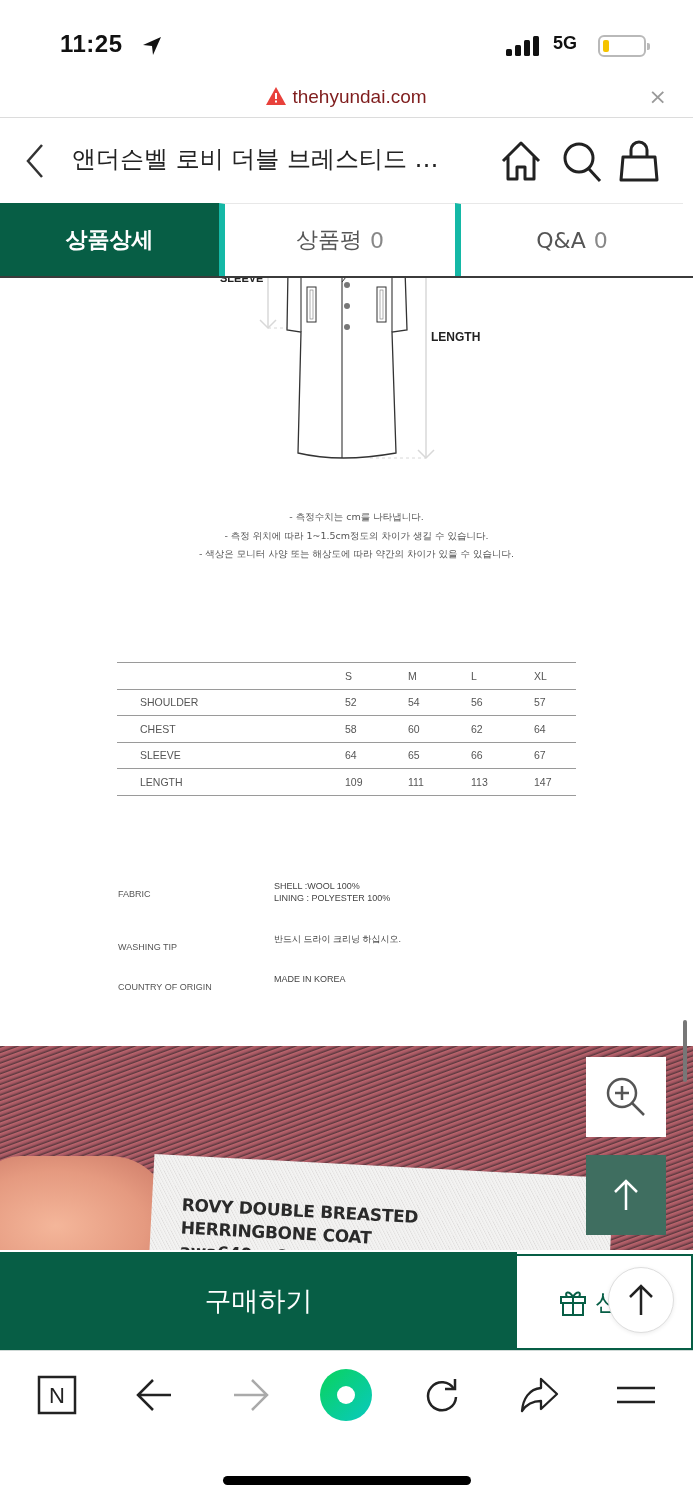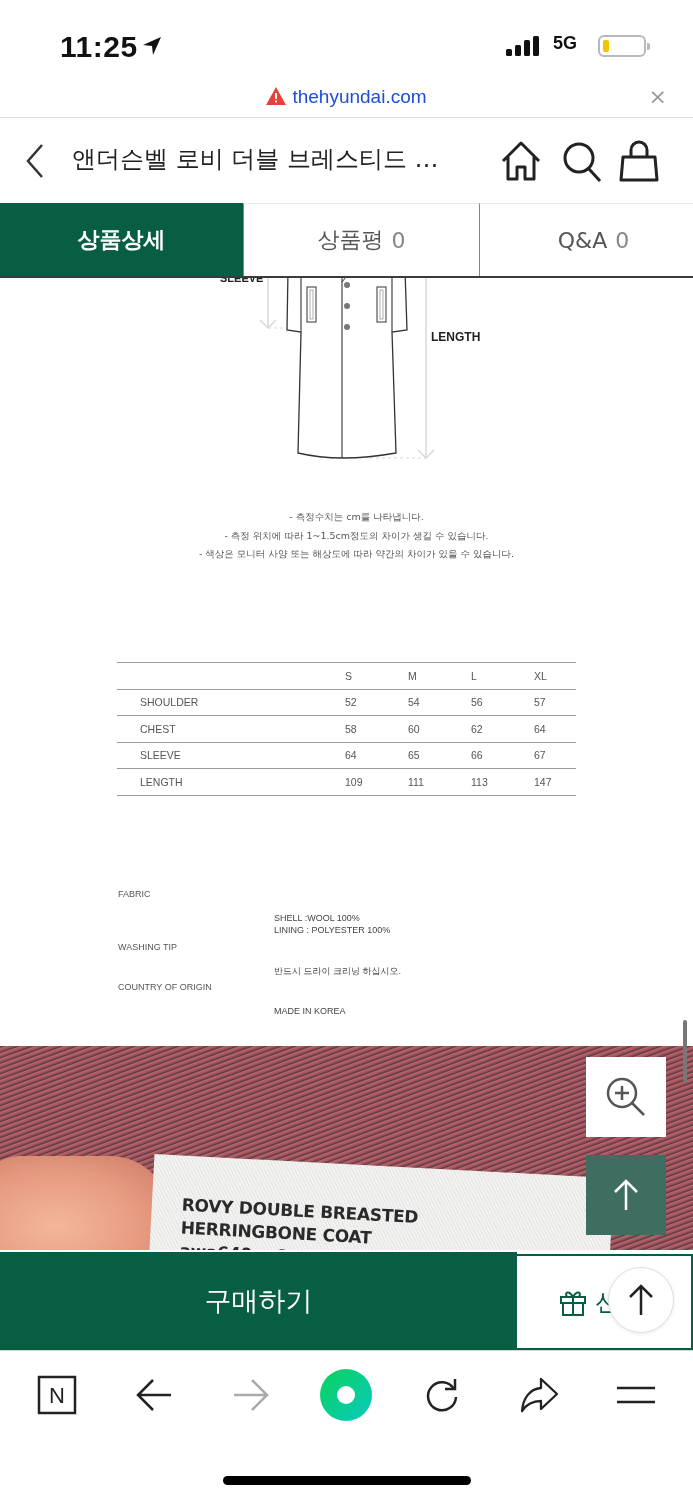--- a/index.html
+++ b/index.html
@@ -1,64 +1,64 @@
 <!DOCTYPE html>
 <html><head>
 <meta charset="utf-8">
 <style>
   * { box-sizing: border-box; margin: 0; padding: 0; }
   html, body { width: 693px; height: 1500px; background: #ffffff; overflow: hidden; }
   body { position: relative; font-family: "DejaVu Sans", "Liberation Sans", sans-serif; color: #111; }
 
   
   .status-bar { position: absolute; top: 0; left: 0; width: 693px; height: 80px; }
-  .status-time { position: absolute; left: 60px; top: 30px; font-size: 30px; font-weight: bold; font-family: "Liberation Sans", sans-serif; letter-spacing: 0.5px; }
+  .status-time { position: absolute; left: 60px; top: 30px; font-size: 24px; font-weight: bold; font-family: "Liberation Sans", sans-serif; letter-spacing: 0.5px; }
   .loc-icon { position: absolute; left: 140px; top: 34px; width: 24px; height: 24px; }
   .signal { position: absolute; left: 506px; top: 36px; width: 36px; height: 20px; }
   .network { position: absolute; left: 553px; top: 33px; font-size: 18px; font-family: "Liberation Sans", sans-serif; font-weight: 600; }
   .battery { position: absolute; left: 598px; top: 35px; width: 48px; height: 22px; border: 2px solid #b9b9b9; border-radius: 6px; }
   .battery::after { content: ""; position: absolute; right: -6px; top: 6px; width: 3px; height: 7px; background: #b9b9b9; border-radius: 0 2px 2px 0; }
   .battery-fill { position: absolute; left: 3px; top: 3px; width: 6px; height: 12px; background: #f5c400; border-radius: 2px; }
 
   
   .url-bar { position: absolute; top: 80px; left: 0; width: 693px; height: 38px; border-bottom: 1px solid #dcdcdc; }
-  .url-wrap { position: absolute; left: 0; right: 0; top: 6px; text-align: center; font-size: 19px; color: #1d4ed8; font-family: "Liberation Sans", sans-serif; }
+  .url-wrap { position: absolute; left: 0; right: 0; top: 6px; text-align: center; font-size: 19px; color: #7f1d1d; font-family: "Liberation Sans", sans-serif; }
   .warn-icon { display: inline-block; width: 20px; height: 18px; vertical-align: -2px; margin-right: 6px; }
   .url-close { position: absolute; right: 26px; top: 4px; font-size: 22px; color: #9a9a9a; cursor: pointer; }
 
   
   .header { position: absolute; top: 119px; left: 0; width: 693px; height: 84px; }
   .back-btn { position: absolute; left: 22px; top: 22px; width: 28px; height: 40px; }
   .header-title { position: absolute; left: 72px; top: 24px; width: 390px; font-size: 24px; color: #222; white-space: nowrap; overflow: hidden; text-overflow: ellipsis; }
   .hdr-icon { position: absolute; top: 20px; width: 42px; height: 44px; }
 
   
   .tabs { position: absolute; top: 203px; left: 0; width: 693px; height: 75px; display: flex; border-bottom: 2px solid #3b3b3b; }
-  .tab { flex: 0 0 auto; display: flex; align-items: center; justify-content: center; font-size: 22px; color: #555; background: #fff; border-top: 1px solid #e8e8e8; border-left: 1px solid #14b8a6; }
+  .tab { flex: 0 0 auto; display: flex; align-items: center; justify-content: center; font-size: 22px; color: #555; background: #fff; border-top: 1px solid #e8e8e8; border-left: 6px solid #14b8a6; }
   .tab.active { background: #075e45; color: #fff; font-weight: bold; border: none; }
   .tab-count { margin-left: 8px; font-weight: normal; color: #888; }
 
   
   .content { position: absolute; top: 278px; left: 0; width: 693px; height: 972px; overflow: hidden; }
   .diagram { position: absolute; left: 200px; top: -8px; width: 300px; height: 205px; }
   .sleeve-label { position: absolute; left: 220px; top: -6px; font-size: 11px; font-weight: bold; color: #222; font-family: "Liberation Sans", sans-serif; }
   .length-label { position: absolute; left: 431px; top: 52px; font-size: 12px; font-weight: bold; color: #222; font-family: "Liberation Sans", sans-serif; }
 
   .notes { position: absolute; left: 0; width: 693px; top: 230px; text-align: center; font-size: 9.5px; color: #555; line-height: 18.5px; padding-left: 20px; }
 
   .size-table { position: absolute; left: 117px; top: 384px; width: 459px; border-collapse: collapse; font-size: 10.5px; color: #555; font-family: "Liberation Sans", sans-serif; }
   .size-table th, .size-table td { height: 26.5px; border-bottom: 1.5px solid #9a9a9a; font-weight: normal; text-align: left; }
   .size-table tr:first-child th { border-top: 1.5px solid #9a9a9a; }
   .size-table .c0 { width: 228px; padding-left: 23px; }
   .size-table .c1 { width: 63px; }
   .size-table .c2 { width: 63px; }
   .size-table .c3 { width: 63px; }
 
   .info { position: absolute; left: 118px; font-size: 9px; color: #555; font-family: "Liberation Sans", sans-serif; line-height: 12px; margin-top: 8px; }
-  .info-val { position: absolute; left: 274px; font-size: 9px; color: #444; font-family: "Liberation Sans", sans-serif; line-height: 12px; margin-top: 32px; }
+  .info-val { position: absolute; left: 274px; font-size: 9px; color: #444; font-family: "Liberation Sans", sans-serif; line-height: 12px; }
 
   
   .photo { position: absolute; left: 0; top: 768px; width: 693px; height: 210px; overflow: hidden;
     background: repeating-linear-gradient(-20deg, #a35560 0px, #b8646c 2px, #5e3a40 3px, #a35560 5px); }
   .photo-hand { position: absolute; left: -20px; top: 110px; width: 190px; height: 140px; border-radius: 40px 60px 0 0;
     background: radial-gradient(ellipse at 40% 50%, #f4b69a 0%, #e59a80 55%, #c97664 100%); }
   .photo-label { position: absolute; left: 150px; top: 120px; width: 460px; height: 160px; transform: rotate(3deg);
     background: repeating-linear-gradient(60deg, #ecebea 0px, #f6f6f5 2px, #dedcdb 3px); }
   .label-text { position: absolute; left: 30px; top: 38px; font-size: 17px; font-weight: bold; color: #2a2a2a; line-height: 23px; font-family: "DejaVu Sans", sans-serif; letter-spacing: -0.3px; }
 
@@ -121,21 +121,21 @@
     <circle cx="19" cy="19" r="14" stroke="#222" stroke-width="3" fill="none"></circle>
       <path d="M29 30 L40 42" stroke="#222" stroke-width="3"></path>
   </svg>
   <svg class="hdr-icon" style="left:618px" viewBox="0 0 42 44">
     <path d="M5 18 H37 L39 41 H3 Z" stroke="#222" stroke-width="3" fill="none" stroke-linejoin="round"></path>
       <path d="M13 18 V11 A8 8 0 0 1 29 11 V18" stroke="#222" stroke-width="3" fill="none"></path>
   </svg>
 </div>
 
 <div class="tabs">
-  <div class="tab active" style="width:243px">
+  <div class="tab active" style="width:219px">
     <span>상품상세</span>
   </div>
   <div class="tab" style="width:236px">
     <span>상품평</span>
       <span class="tab-count">0</span>
   </div>
   <div class="tab" style="width:228px">
     <span>Q&amp;A</span>
       <span class="tab-count">0</span>
   </div>

